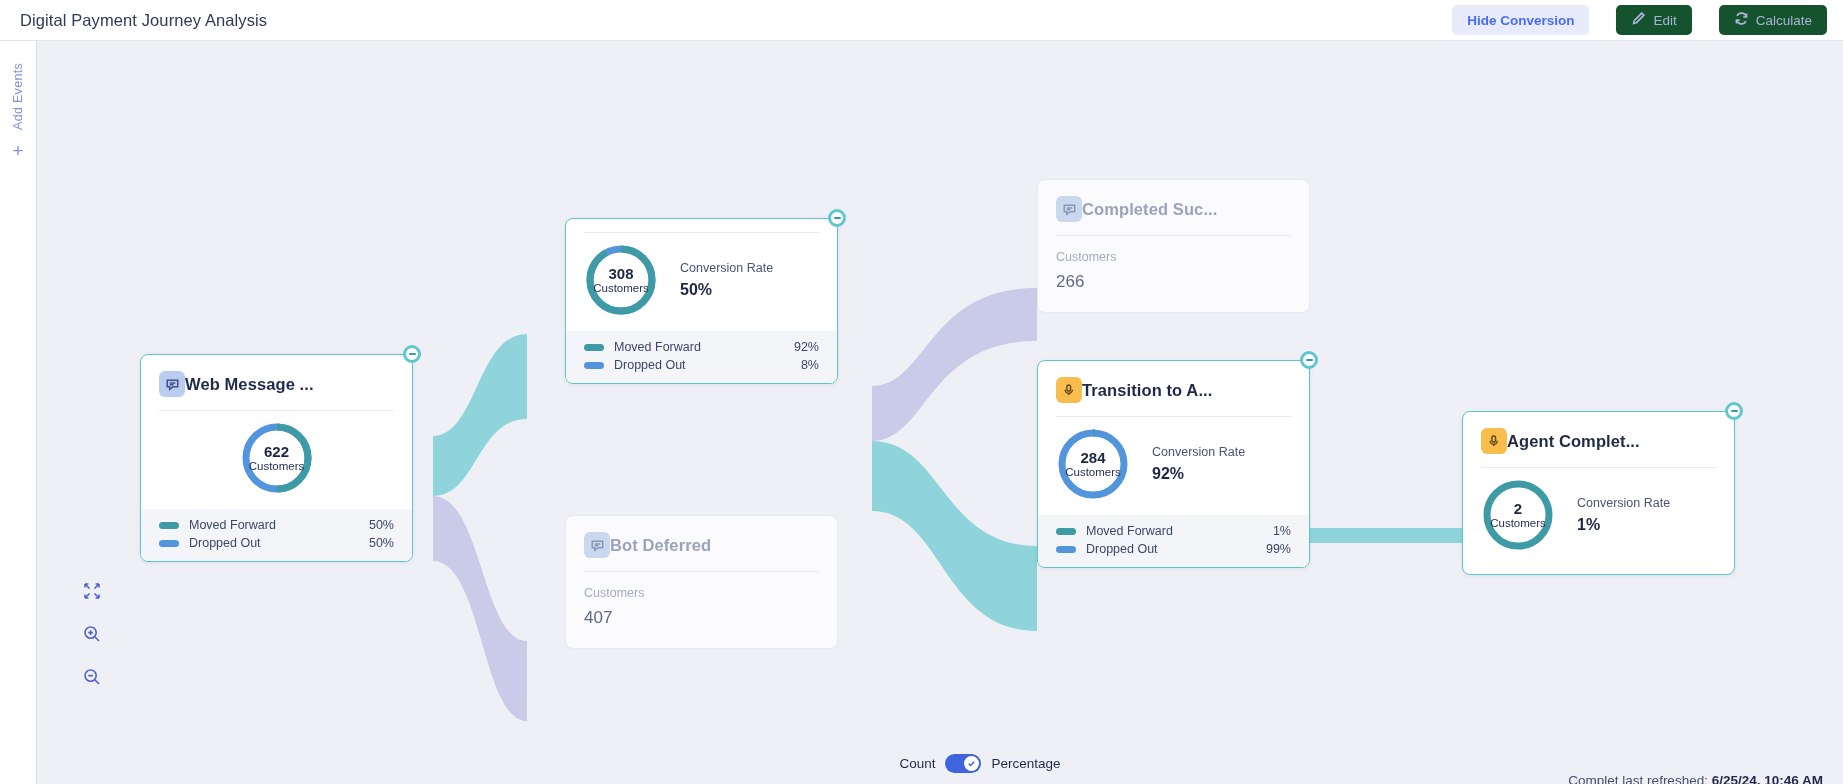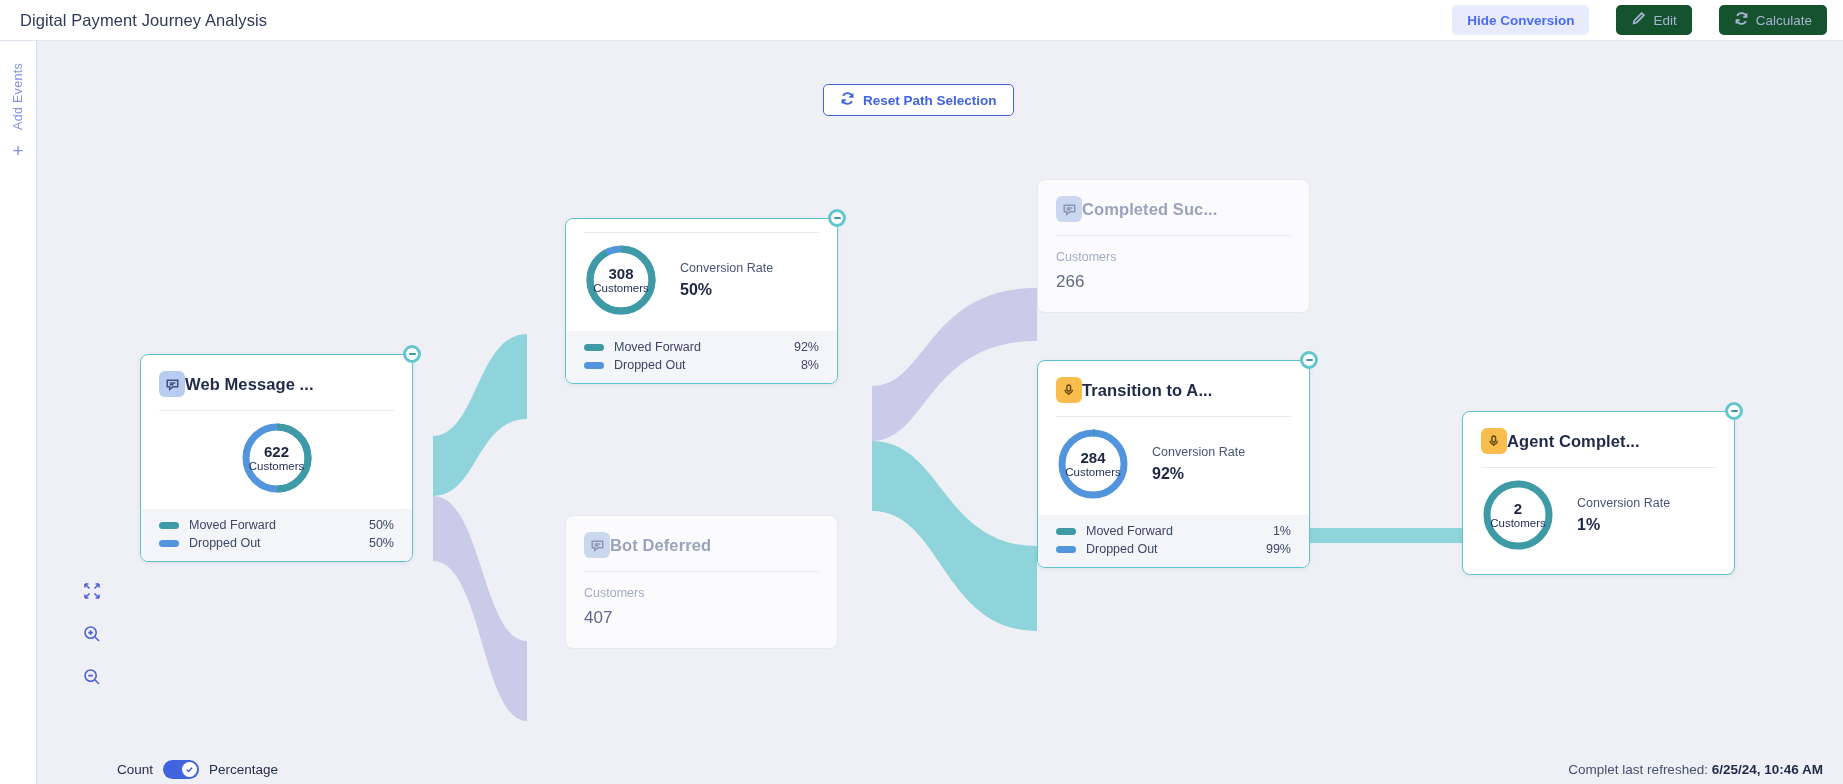--- a/index.html
+++ b/index.html
@@ -116,21 +116,21 @@
   .collapse::after { content: ""; width: 7px; height: 2px; background: #3f9aa8; border-radius: 1px; }
 
   
   .tools { position: absolute; left: 45px; bottom: 95px; display: flex; flex-direction: column; gap: 21px; }
   .tool { width: 22px; height: 22px; cursor: pointer; }
   .tool svg { stroke: #4f63d2; fill: none; stroke-width: 1.6; }
 
   
   .bottombar {
     position: absolute; left: 0; bottom: 0; width: 1843px; height: 30px;
-    display: flex; align-items: center;
+    display: flex; align-items: center; flex-direction: column;
   }
   .toggle-group { display: flex; align-items: center; gap: 10px; margin-left: 117px; }
   .tg-label { font-size: 13.5px; color: #1f2a4a; }
   .switch {
     width: 36px; height: 19px; border-radius: 10px; background: #3f64dd;
     position: relative; cursor: pointer;
   }
   .knob {
     position: absolute; top: 2px; right: 2px; width: 15px; height: 15px;
     border-radius: 50%; background: #ffffff;
@@ -182,29 +182,20 @@
 
     <path fill="#c9cbe8" d="M 396,455 C 445,455 445,600 490,600 L 490,680 C 445,680 445,520 396,520 Z"></path>
 
     <path fill="#c9cbe8" d="M 835,345 C 890,345 890,247 1000,247 L 1000,300 C 890,300 890,400 835,400 Z"></path>
 
     <path fill="#8ed4da" d="M 835,400 C 905,400 905,505 1000,505 L 1000,590 C 905,590 905,470 835,470 Z"></path>
 
     <path fill="#8ed4da" d="M 1272,487 L 1425,487 L 1425,502 L 1272,502 Z"></path>
   </svg>
 
-  <button class="reset-btn">
-    <span>
-      <svg width="15" height="15" viewBox="0 0 16 16">
-          <path d="M13.2 6.4A5.3 5.3 0 003.3 5.2M2.8 9.6a5.3 5.3 0 009.9 1.2"></path>
-          <path d="M13.4 2.6v3.6h-3.5M2.6 13.4V9.8h3.5"></path>
-        </svg>
-    </span>
-    <span>Reset Path Selection</span>
-  </button>
 
   <div class="node" style="left:103px; top:313px; width:273px;">
     <div class="collapse"></div>
     <div class="node-head">
       <div class="badge chat">
         <svg width="15" height="15" viewBox="0 0 16 16">
             <path d="M2.4 3.4h11.2v7H8.6L5 13.2V10.4H2.4z"></path>
             <path d="M5 6.3h6M5 8.2h4"></path>
           </svg>
       </div>

